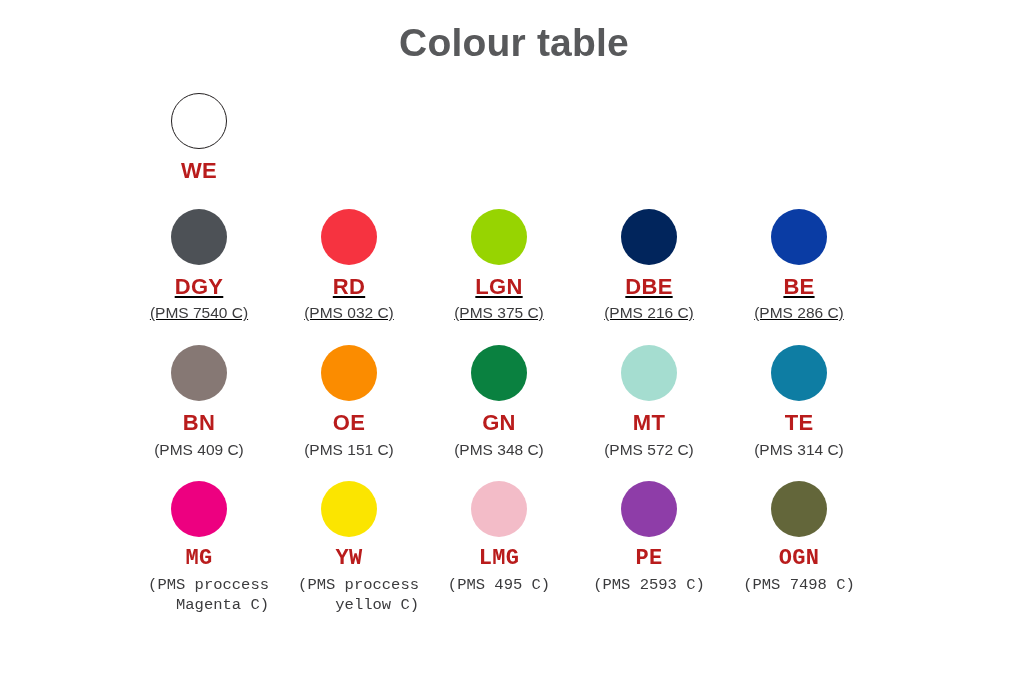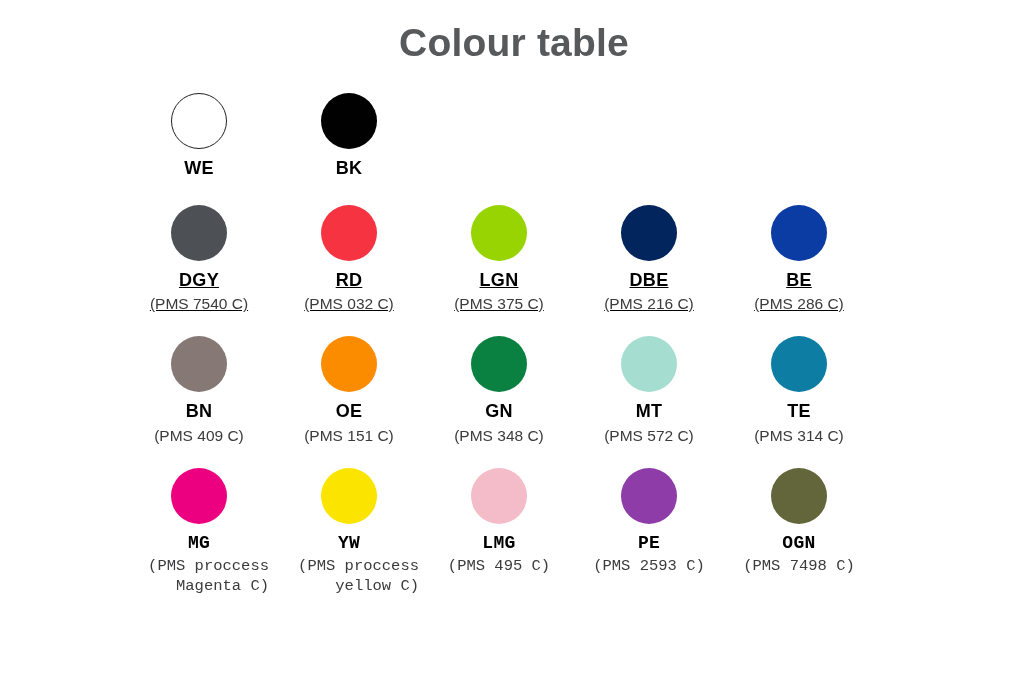--- a/index.html
+++ b/index.html
@@ -66,23 +66,23 @@
     box-sizing: border-box;
     display: block;
   }
 
   .swatch-dot.outlined {
     border: 1.6px solid #231f20;
   }
 
   .swatch-code {
     margin-top: 9px;
-    font-size: 18px;
+    font-size: 22px;
     font-weight: bold;
-    color: #000000;
+    color: #b91c1c;
     line-height: 1.15;
     letter-spacing: 0.3px;
   }
 
   .swatch-pms {
     margin-top: 4px;
     font-size: 15.5px;
     font-weight: normal;
     color: #3b3b3d;
     line-height: 1.28;
@@ -95,24 +95,20 @@
 
 <div class="page">
 
   <h1 class="page-title">Colour table</h1>
 
   <div class="grid">
     <div class="color-row row-1">
         <div class="swatch-cell">
           <span class="swatch-dot outlined" style="background: rgb(255, 255, 255);"></span>
           <div class="swatch-code">WE</div>
-        </div>
-        <div class="swatch-cell">
-          <span class="swatch-dot" style="background: rgb(1, 1, 1);"></span>
-          <div class="swatch-code">BK</div>
         </div>
       </div>
     <div class="color-row row-2">
         <div class="swatch-cell">
           <span class="swatch-dot" style="background: rgb(77, 81, 86);"></span>
           <div class="swatch-code">DGY</div>
           <div class="swatch-pms">(PMS 7540 C)</div>
         </div>
         <div class="swatch-cell">
           <span class="swatch-dot" style="background: rgb(246, 51, 64);"></span>

